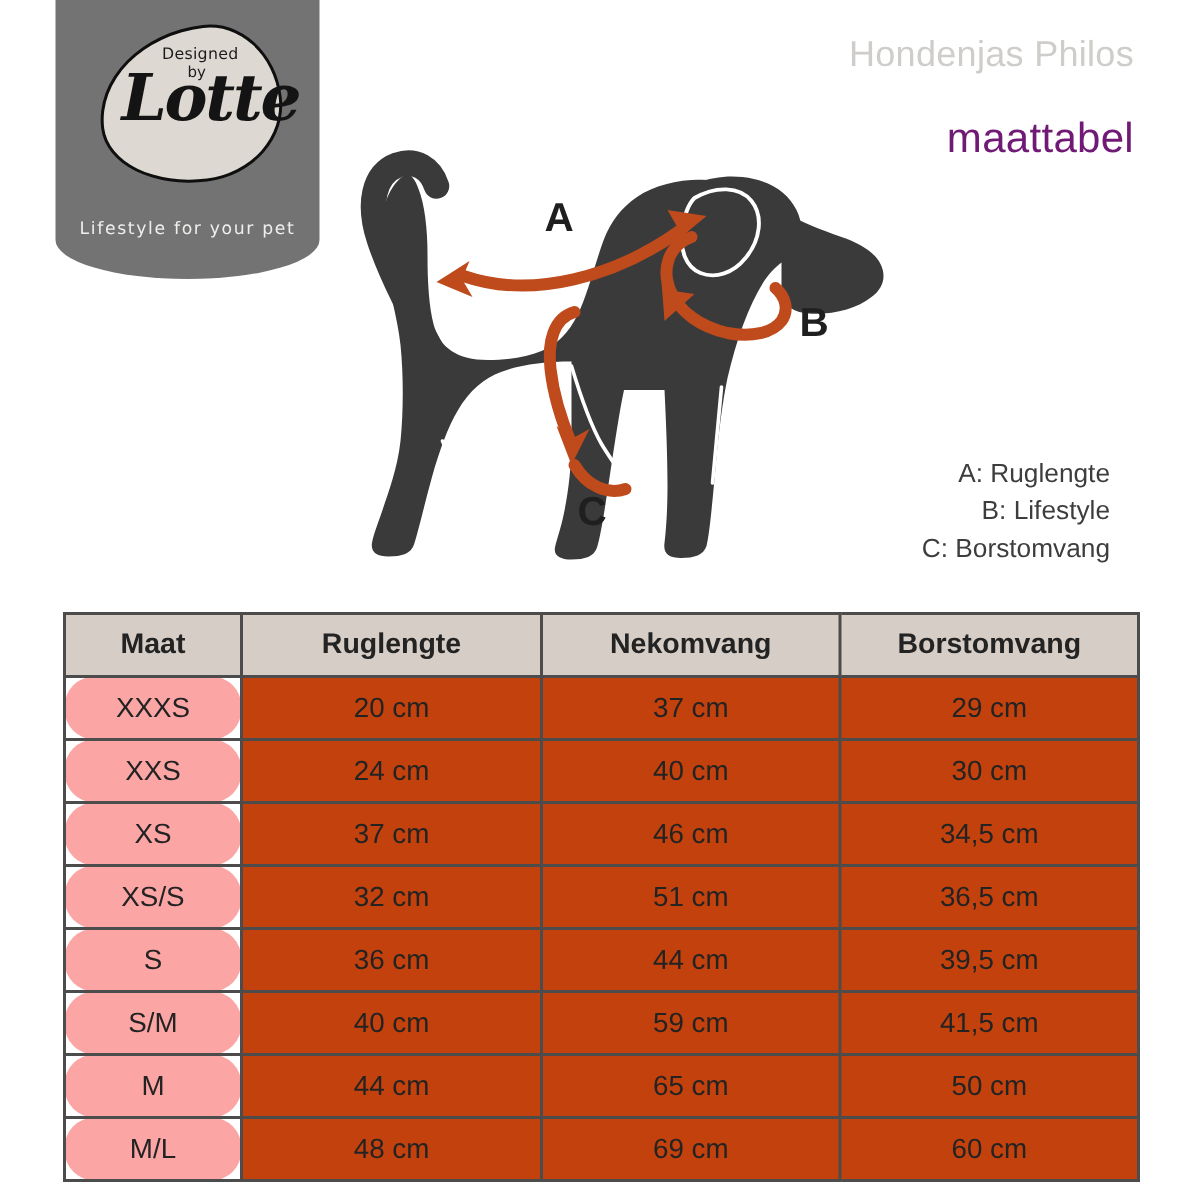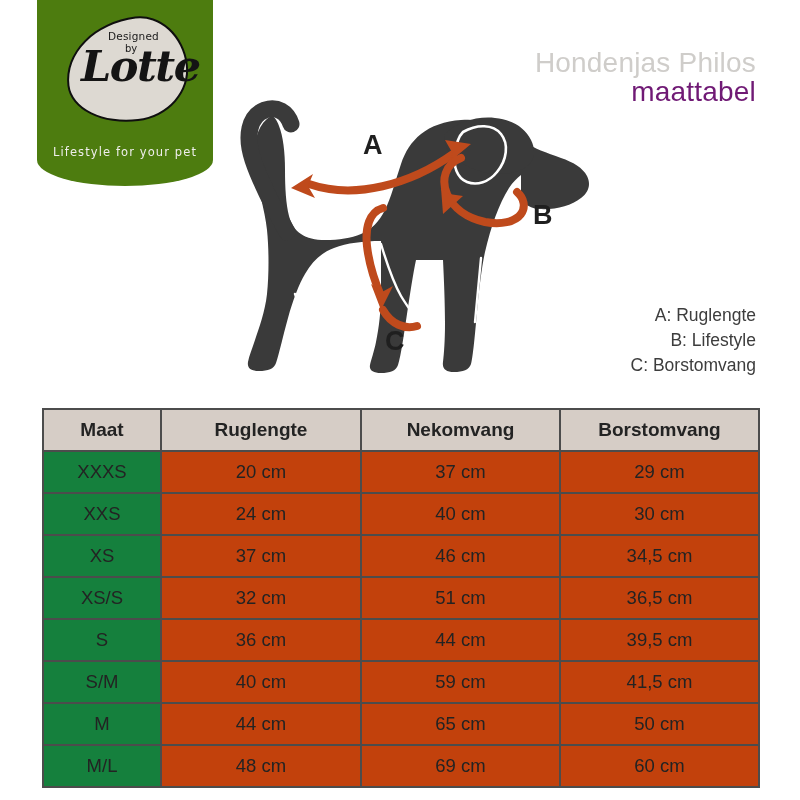--- a/index.html
+++ b/index.html
@@ -19,21 +19,21 @@
     overflow: hidden;
   }
 
   
   .brand-panel {
     position: absolute;
     left: 37px;
     top: 0;
     width: 176px;
     height: 186px;
-    background: #4d7c0f;
+    background: #737373;
     border-bottom-left-radius: 50% 26px;
     border-bottom-right-radius: 50% 26px;
     overflow: hidden;
   }
   .brand-logo-wrap {
     position: absolute;
     left: 50%;
     top: 14px;
     transform: translateX(-50%);
     width: 126px;
@@ -102,40 +102,40 @@
     color: #efeeec;
     font-size: 11.5px;
     letter-spacing: 1.1px;
     font-family: "DejaVu Sans", sans-serif;
   }
 
   
   .title-main {
     position: absolute;
     right: 44px;
-    top: 47px;
-    font-size: 28px;
+    top: 23px;
+    font-size: 24px;
     color: #cfcdca;
     letter-spacing: .2px;
     white-space: nowrap;
   }
   .title-sub {
     position: absolute;
     right: 44px;
     top: 76px;
     font-size: 28px;
     color: #701a75;
     letter-spacing: .2px;
     white-space: nowrap;
   }
 
   
   .legend {
     position: absolute;
-    right: 44px;
+    right: 60px;
     top: 303px;
     text-align: right;
     color: #3d3d3d;
     font-size: 17.5px;
     line-height: 1.42;
   }
 
   
   .illustration {
     position: absolute;
@@ -165,21 +165,22 @@
     font-size: 19px;
     font-weight: bold;
     padding: 9px 0;
   }
   .size-table td {
     background: #c2410c;
     font-size: 18.5px;
     padding: 9px 4px;
   }
   .size-table td.size-cell {
-    background: #15803d;
+    background: #fca5a5;
+    border-radius: 20px;
   }
   .col-maat   { width: 118px; }
   .col-rug    { width: 200px; }
   .col-nek    { width: 199px; }
   .col-borst  { width: 199px; }
 </style>
 </head>
 <body>
 
 <div id="page">

